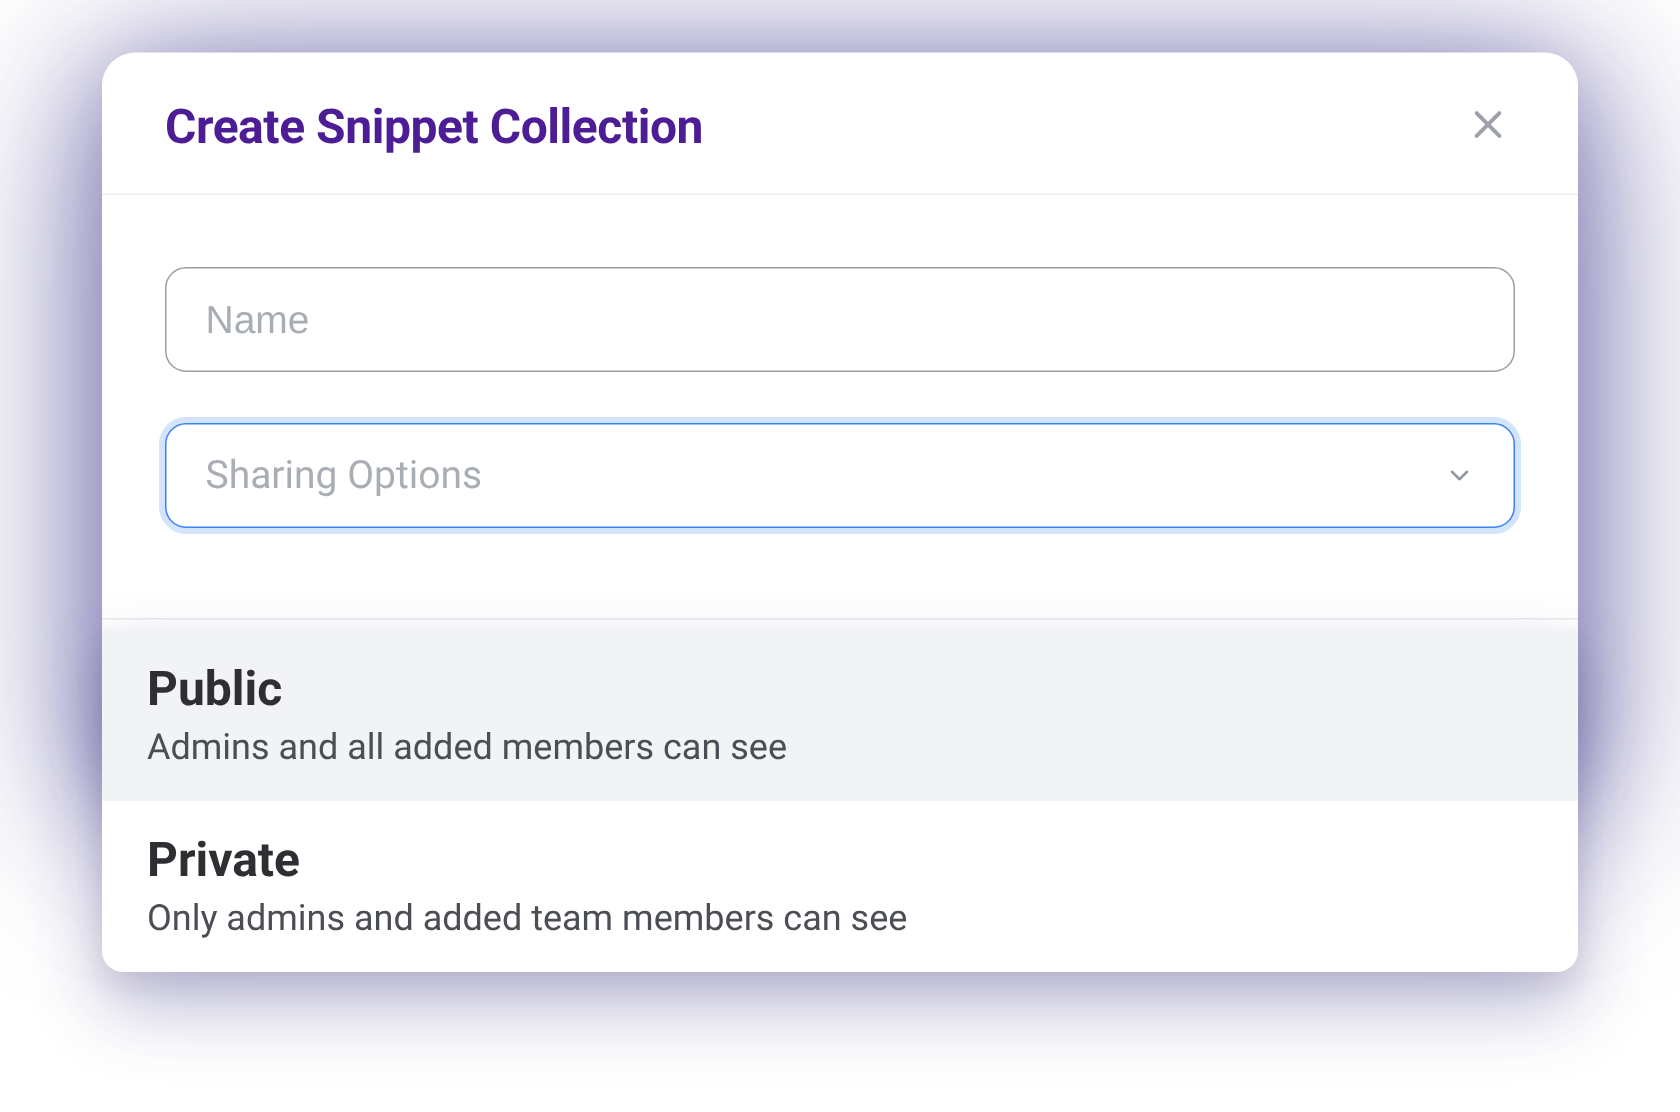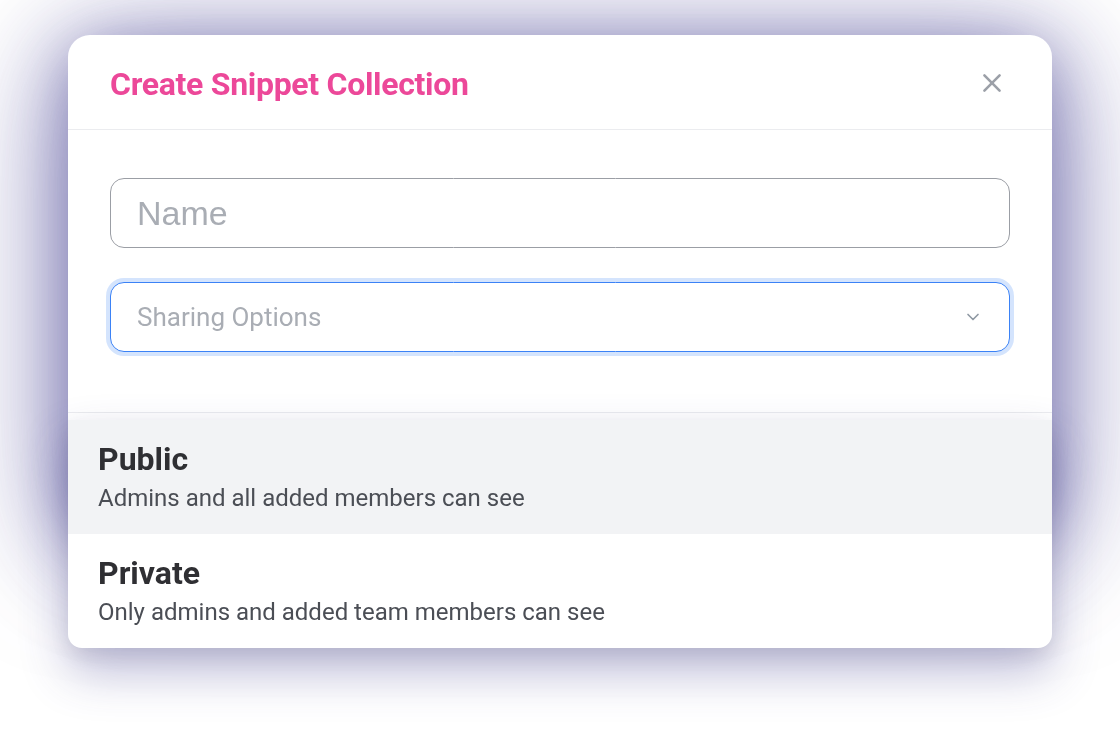--- a/index.html
+++ b/index.html
@@ -26,21 +26,21 @@
     .modal-header {
       display: flex;
       justify-content: space-between;
       align-items: center;
       padding: 30px 42px 26px 42px;
       border-bottom: 1px solid #ebecef;
     }
     .modal-title {
       font-size: 32px;
       font-weight: 700;
-      color: #ec4899;
+      color: #4c1d95;
       letter-spacing: -0.3px;
     }
     .close-btn {
       width: 36px;
       height: 36px;
       display: flex;
       align-items: center;
       justify-content: center;
       color: #9ca0a8;
       cursor: pointer;
@@ -50,21 +50,21 @@
     .close-btn svg { width: 26px; height: 26px; }
     .modal-body {
       padding: 48px 42px 20px 42px;
     }
     .text-input {
       width: 100%;
       height: 70px;
       border: 1px solid #9b9ea5;
       border-radius: 14px;
       padding: 0 26px;
-      font-size: 34px;
+      font-size: 26px;
       color: #262626;
       outline: none;
       background: #ffffff;
     }
     .text-input::placeholder { color: #a9adb4; }
     .select-wrap {
       position: relative;
       margin-top: 34px;
     }
     .select-field {

